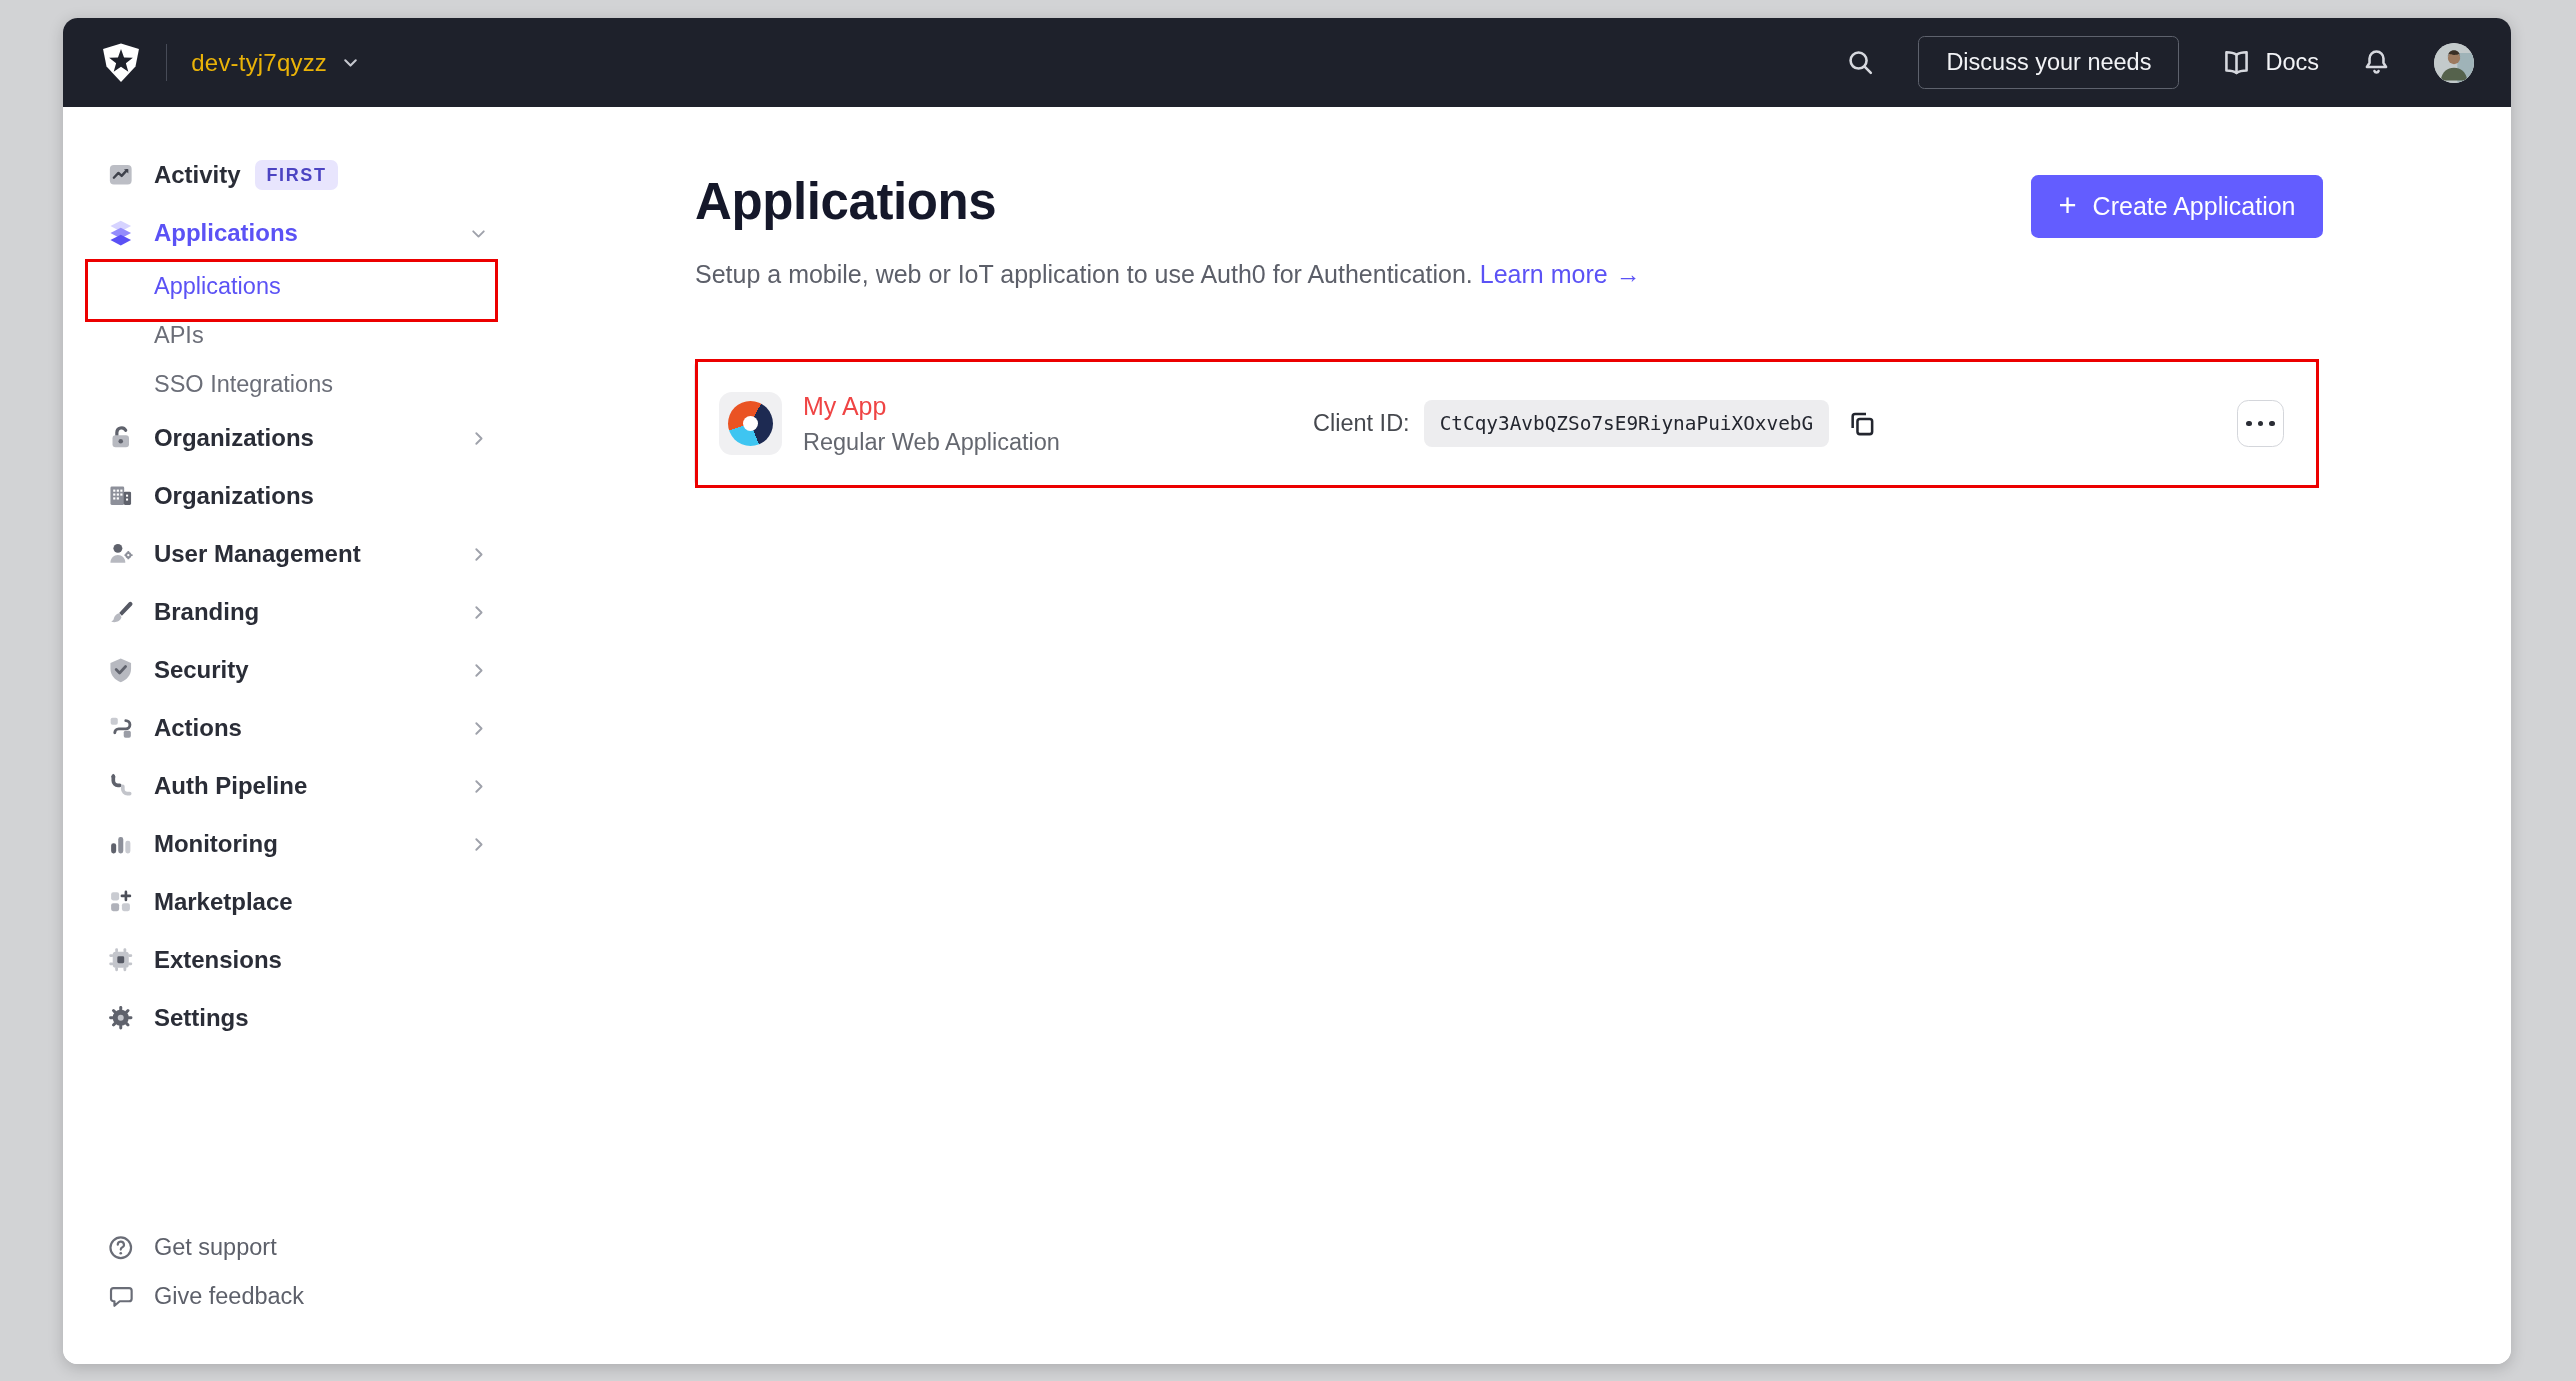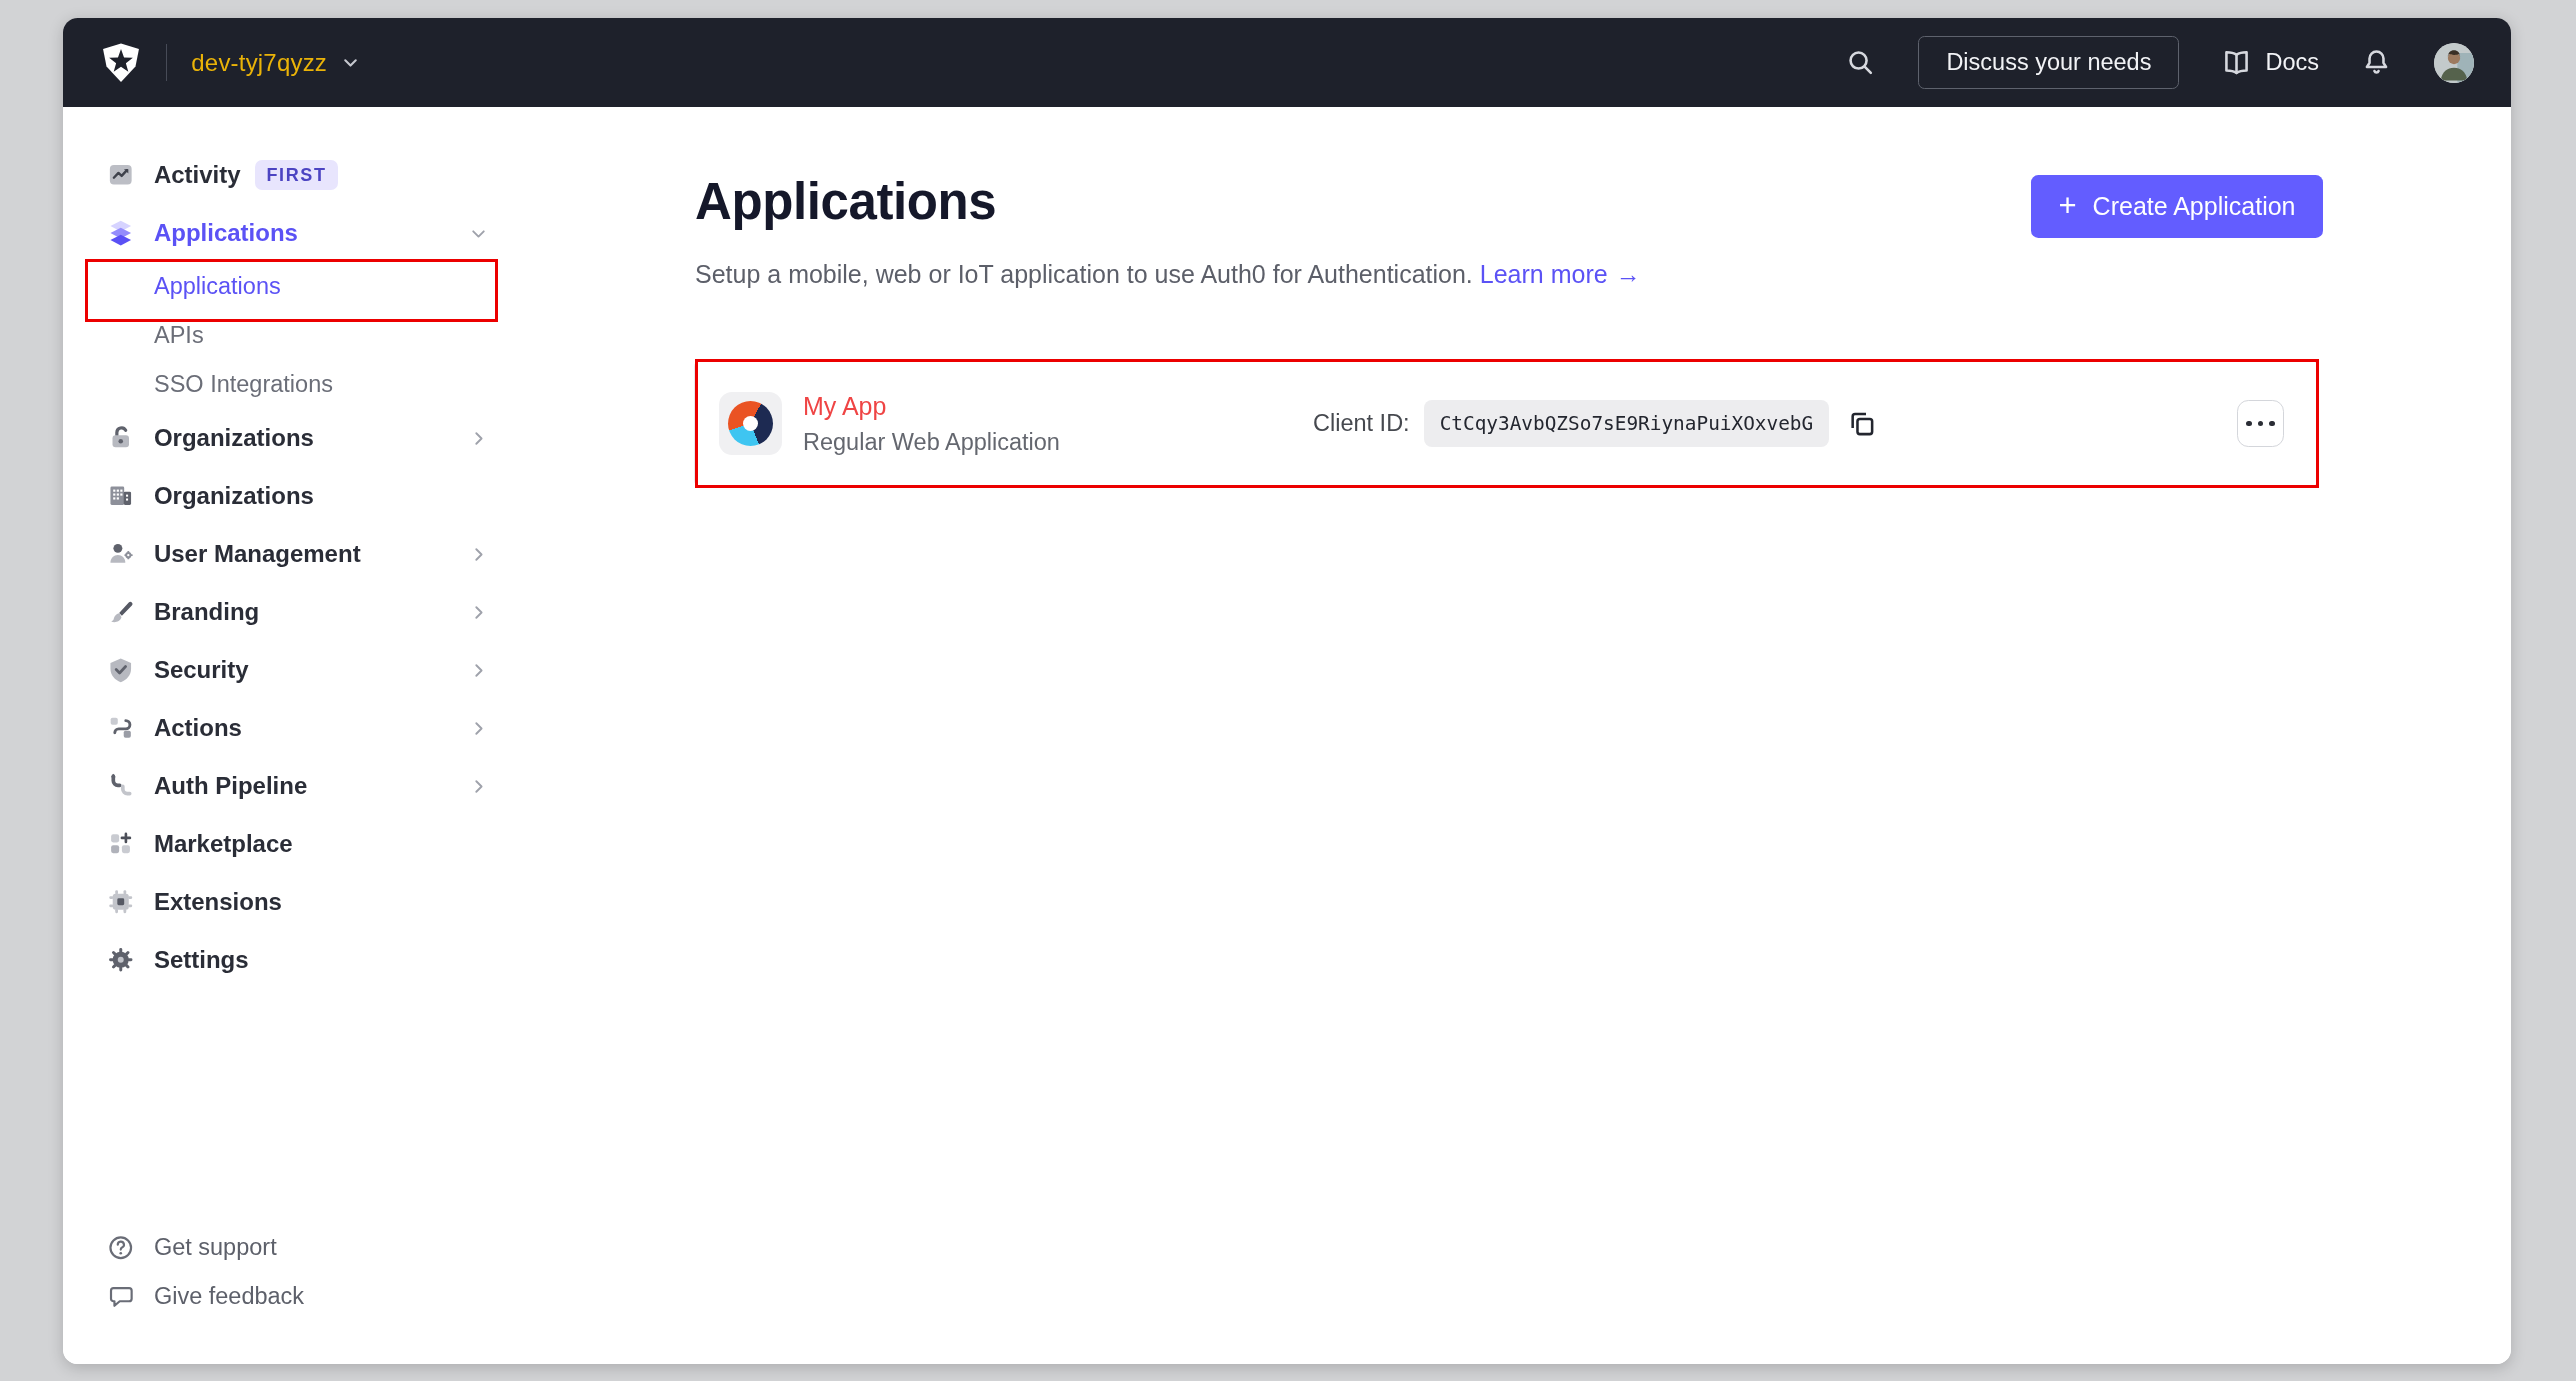--- a/index.html
+++ b/index.html
@@ -332,20 +332,35 @@
         </svg>
       </span>
       <span class="side-label">Auth Pipeline</span>
       <span class="chev">
         <svg viewBox="0 0 24 24" width="21" height="21" fill="none" stroke="#9fa2ab" stroke-width="2.2" stroke-linecap="round" stroke-linejoin="round">
             <polyline points="9.5,6 15.5,12 9.5,18"></polyline>
           </svg>
       </span>
     </div>
 
+    <div class="side-item">
+      <span class="ic">
+        <svg viewBox="0 0 24 24" width="27.5" height="27.5">
+          <rect x="3.6" y="11.5" width="4.4" height="8.9" rx="2" fill="#5f626c"></rect>
+          <rect x="9.8" y="6.2" width="4.4" height="14.2" rx="2" fill="#8d909a"></rect>
+          <rect x="16" y="9.4" width="4.4" height="11" rx="2" fill="#c9cbd1"></rect>
+        </svg>
+      </span>
+      <span class="side-label">Monitoring</span>
+      <span class="chev">
+        <svg viewBox="0 0 24 24" width="21" height="21" fill="none" stroke="#9fa2ab" stroke-width="2.2" stroke-linecap="round" stroke-linejoin="round">
+            <polyline points="9.5,6 15.5,12 9.5,18"></polyline>
+          </svg>
+      </span>
+    </div>
 
     <div class="side-item">
       <span class="ic">
         <svg viewBox="0 0 24 24" width="27.5" height="27.5">
           <rect x="3.6" y="3.8" width="7" height="7" rx="1.8" fill="#c9cbd1"></rect>
           <rect x="3.6" y="13.2" width="7" height="7" rx="1.8" fill="#b0b2ba"></rect>
           <rect x="13" y="13.2" width="7" height="7" rx="1.8" fill="#c9cbd1"></rect>
           <path d="M16.5 3.4 v7 M13 6.9 h7" fill="none" stroke="#4c4f59" stroke-width="2.3" stroke-linecap="round"></path>
         </svg>
       </span>

